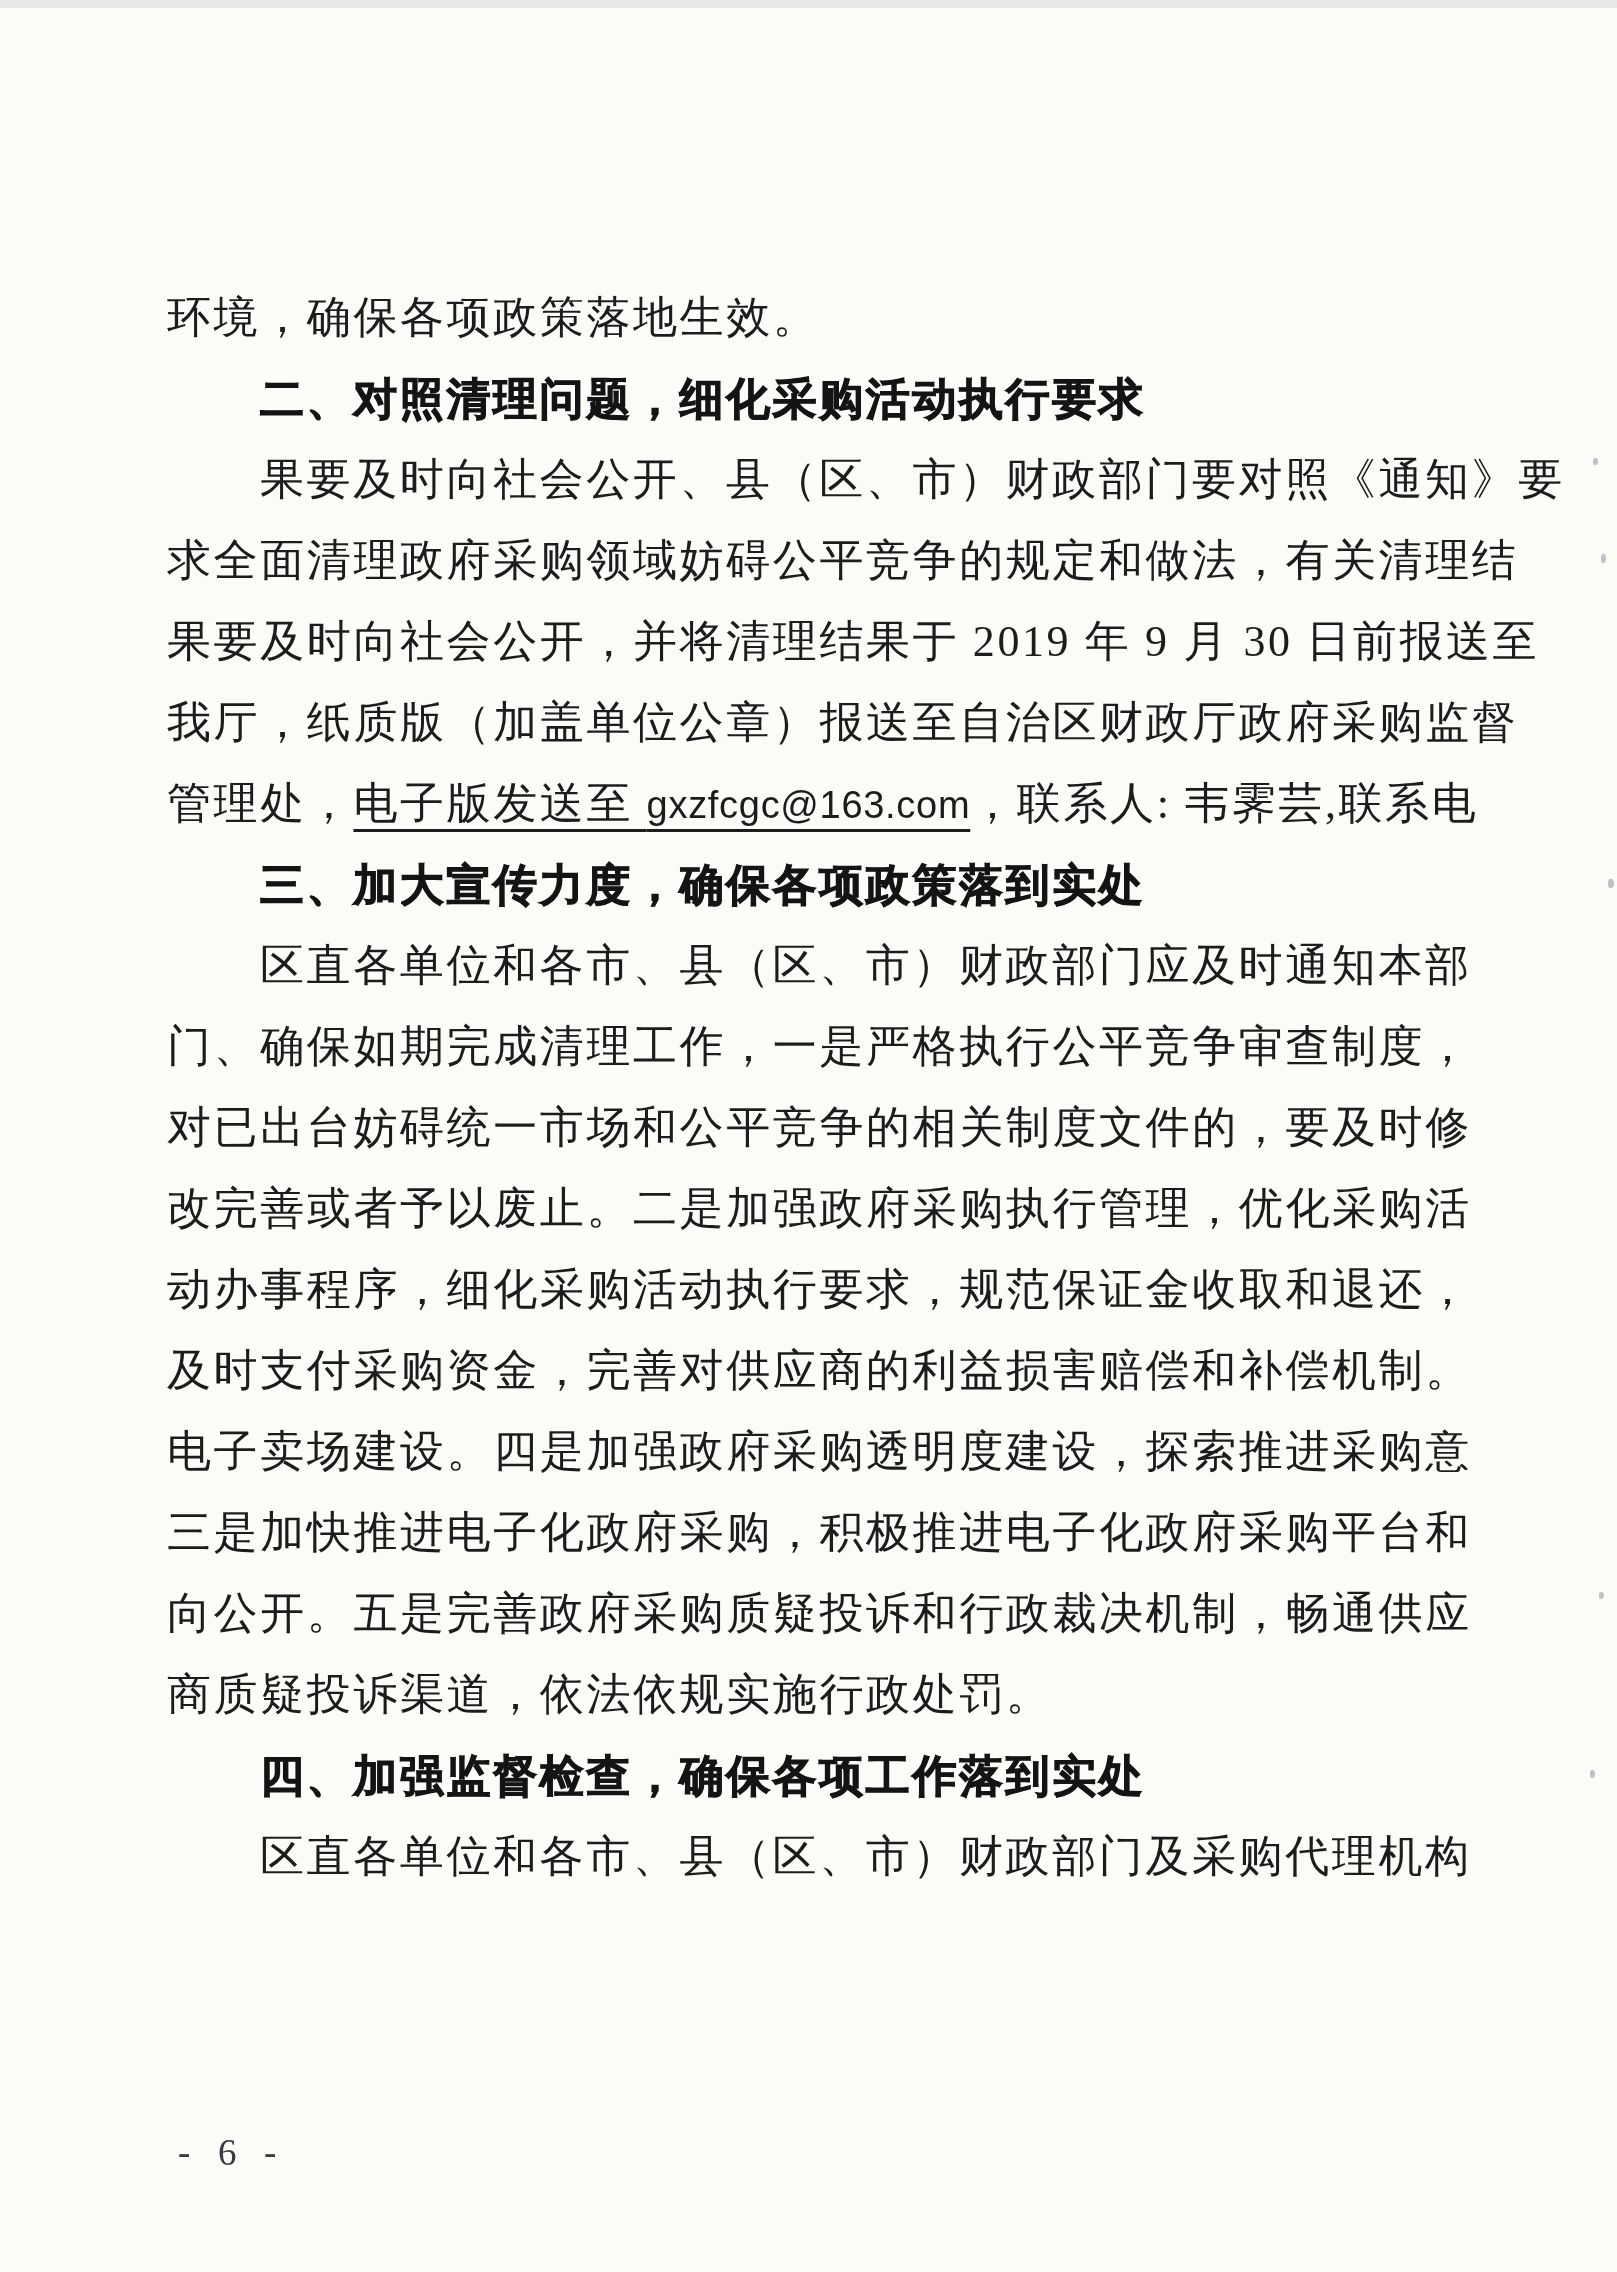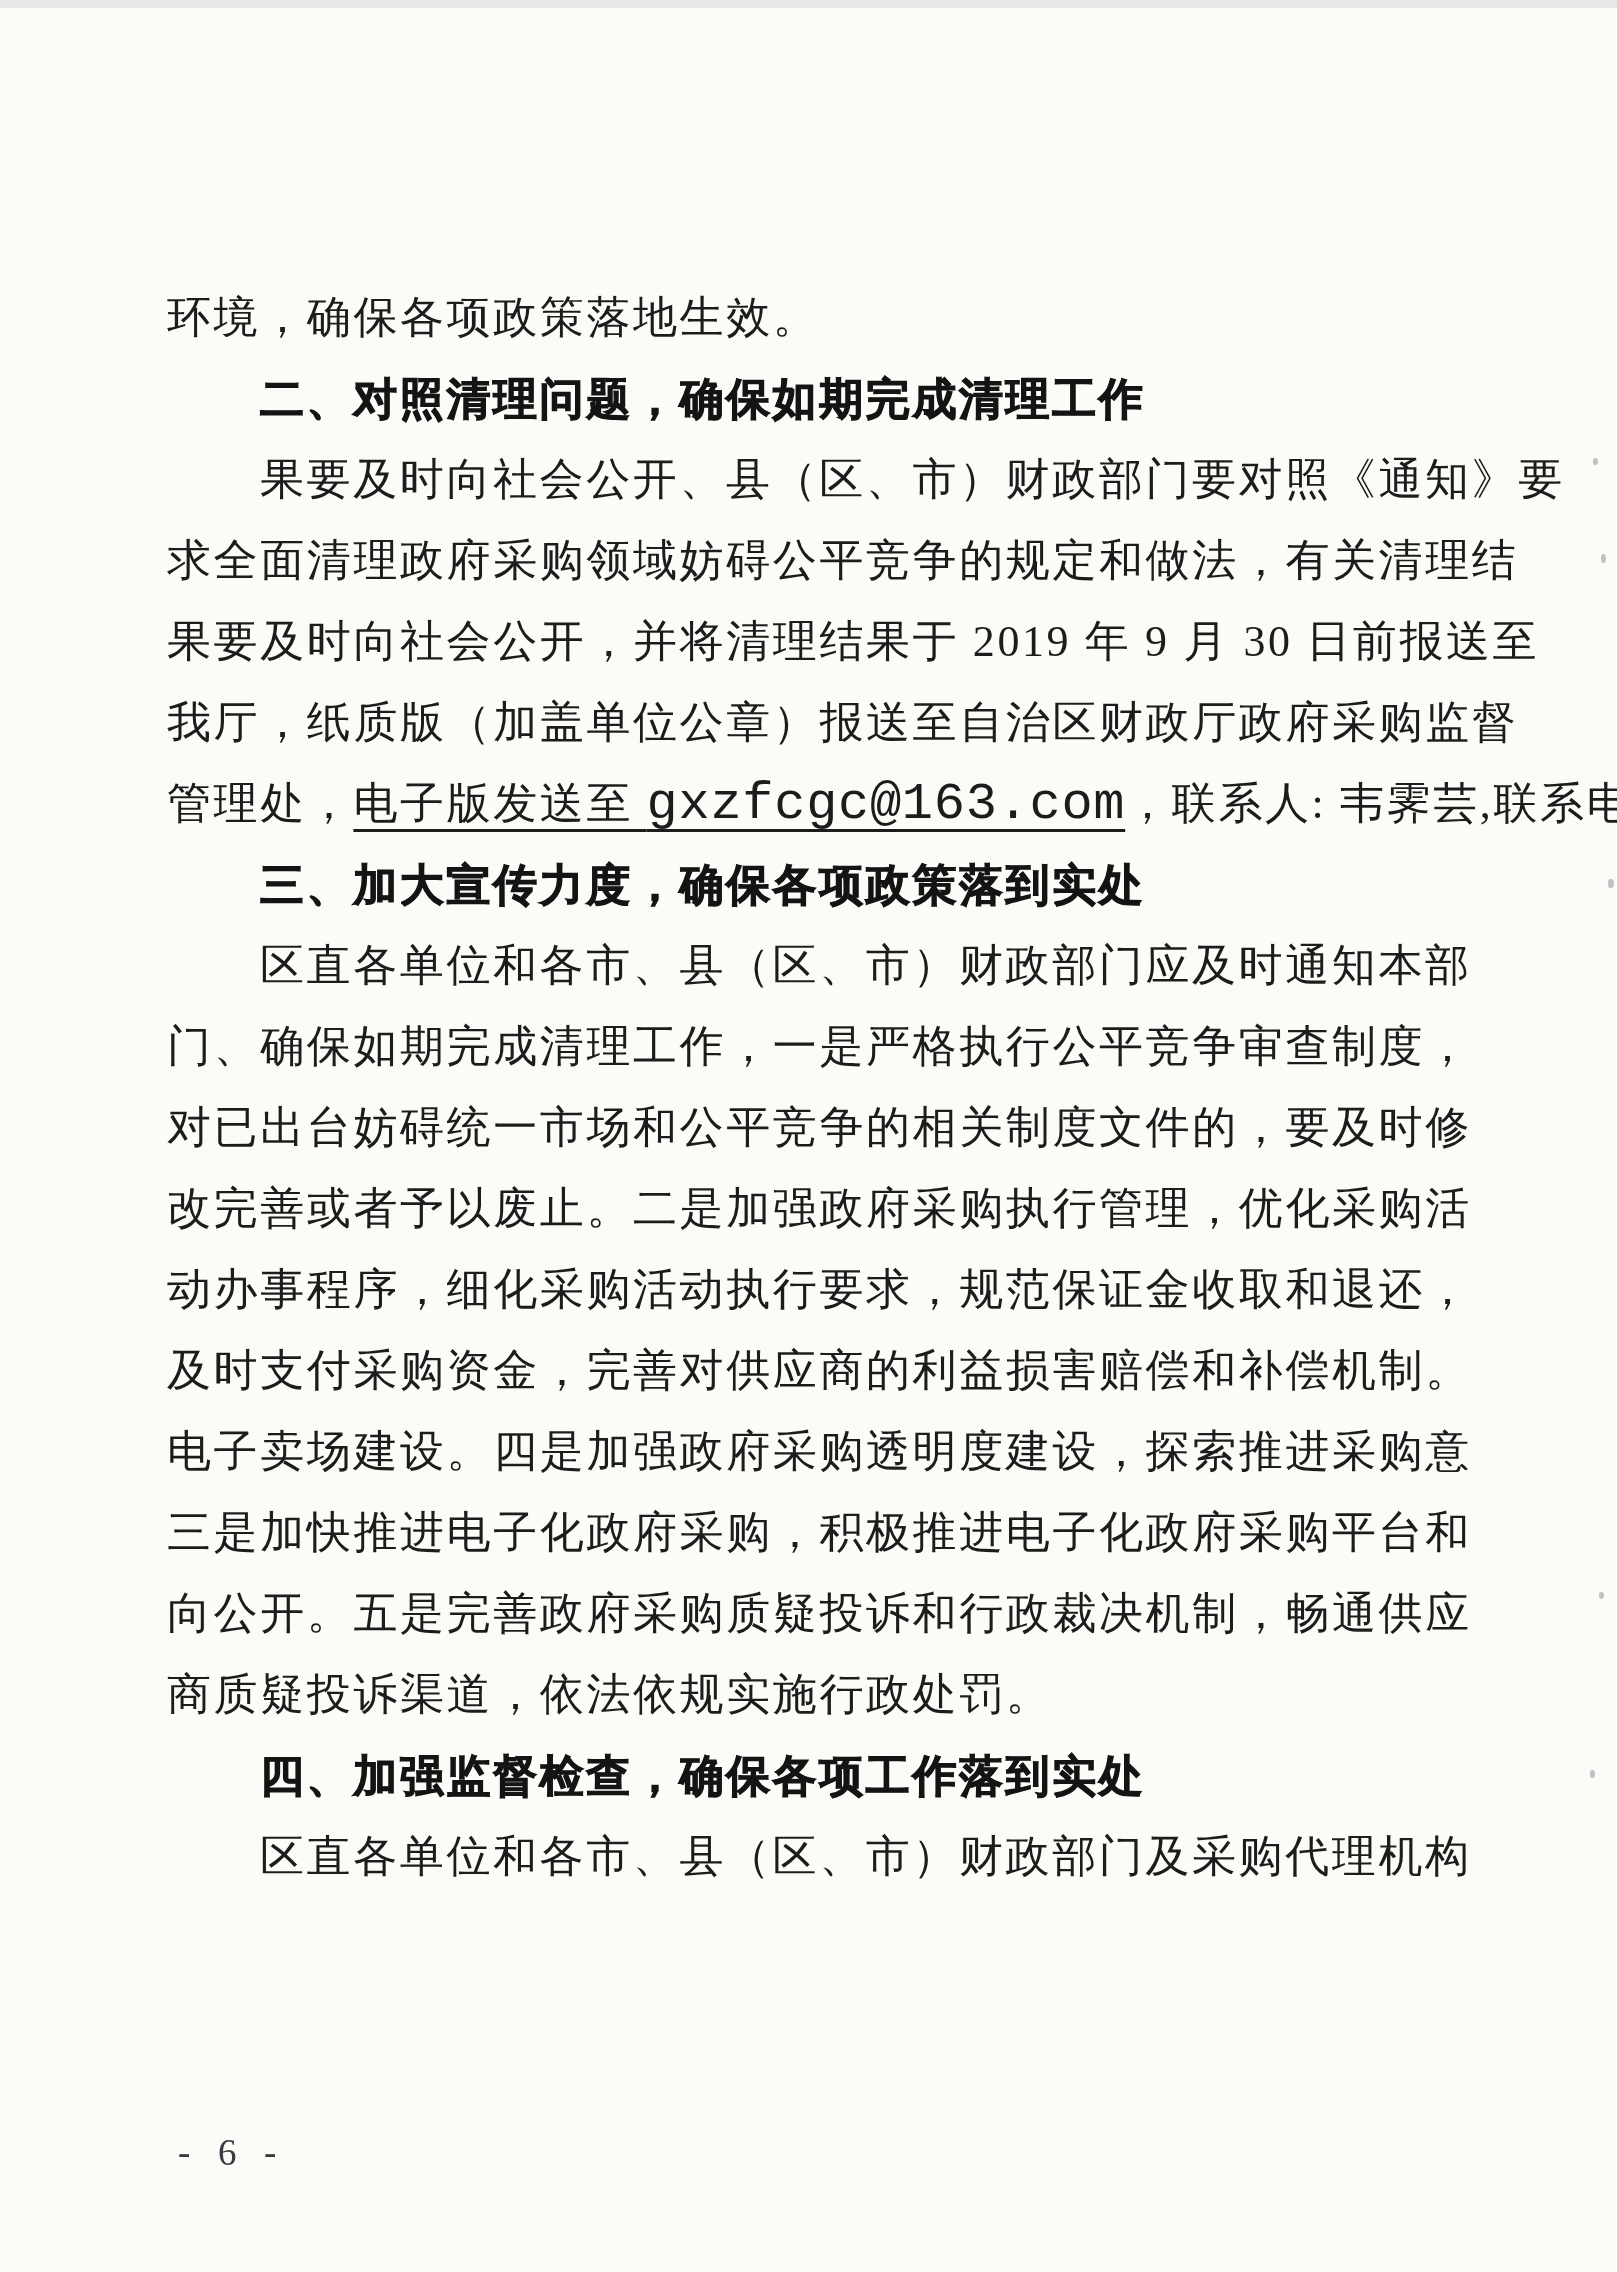--- a/index.html
+++ b/index.html
@@ -38,22 +38,22 @@
     font-size: 44px;
     color: #141414;
     -webkit-text-stroke: 1px #141414;
   }
   .u {
     text-decoration: underline;
     text-decoration-thickness: 2.6px;
     text-underline-offset: 10.5px;
   }
   .latin {
-    font-family: Liberation Mono, monospace;
-    font-size: 52px;
+    font-family: Liberation Sans, sans-serif;
+    font-size: 38px;
     letter-spacing: 0.7px;
   }
   .page-number {
     position: absolute;
     left: 178px;
     top: 2123px;
     font-size: 37px;
     letter-spacing: 9.2px;
     color: #3a3a42;
     font-family: "Liberation Serif", "DejaVu Serif", serif;
@@ -70,21 +70,21 @@
   #speck4 { left: 1599px; top: 1584px; width: 5.2px; height: 6.5px; }
   #speck5 { left: 1590px; top: 1762px; width: 4.6px; height: 7.8px; }
 </style>
 </head>
 <body>
 
 <div class="page">
   <div class="content">
 
     <div class="line cont">环境，确保各项政策落地生效。</div>
-    <div class="line heading">二、对照清理问题，确保如期完成清理工作</div>
+    <div class="line heading">二、对照清理问题，细化采购活动执行要求</div>
     <div class="line first">果要及时向社会公开、县（区、市）财政部门要对照《通知》要</div>
     <div class="line cont">求全面清理政府采购领域妨碍公平竞争的规定和做法，有关清理结</div>
     <div class="line cont">果要及时向社会公开，并将清理结果于 2019 年 9 月 30 日前报送至</div>
     <div class="line cont">我厅，纸质版（加盖单位公章）报送至自治区财政厅政府采购监督</div>
 
     <div class="line cont"><span>管理处，</span><span class="u"><span>电子版发送至 </span><span class="latin">gxzfcgc@163.com</span></span><span>，联系人: 韦霁芸,联系电</span></div>
 
     <div class="line heading">三、加大宣传力度，确保各项政策落到实处</div>
     <div class="line first">区直各单位和各市、县（区、市）财政部门应及时通知本部</div>
     <div class="line cont">门、确保如期完成清理工作，一是严格执行公平竞争审查制度，</div>

